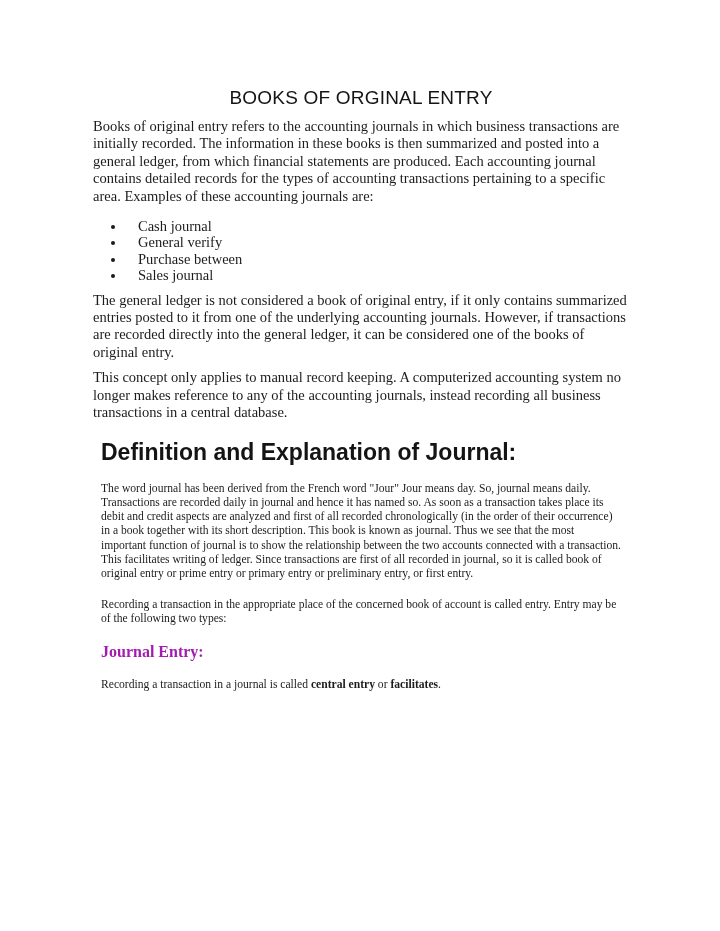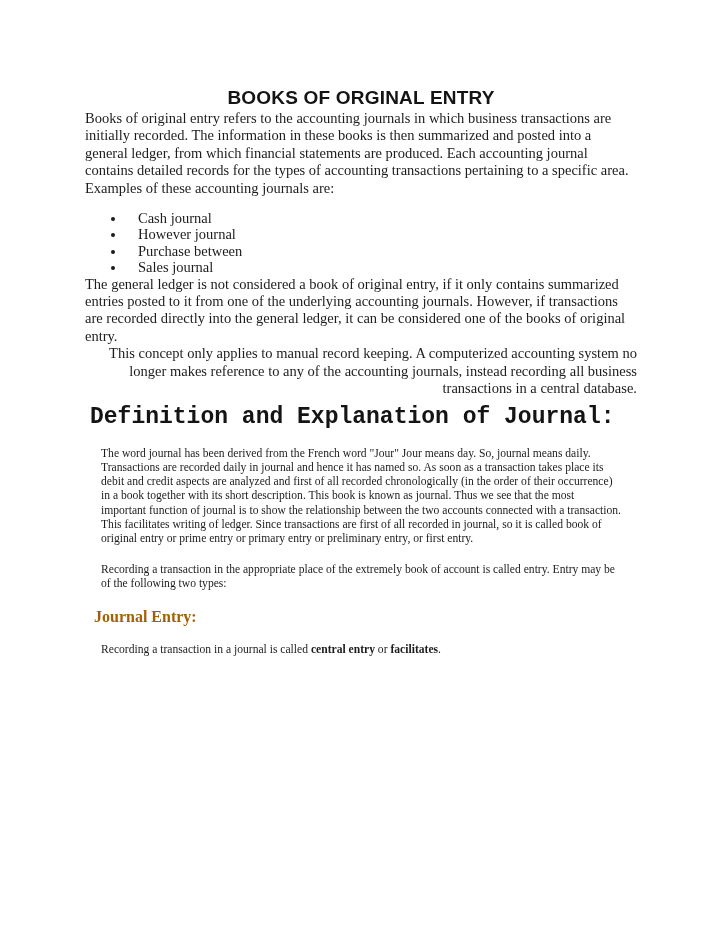--- a/index.html
+++ b/index.html
@@ -19,109 +19,109 @@
   .content {
     position: absolute;
     left: 85px;
     top: 0;
     width: 552px;
   }
   .doc-title {
     margin: 86px 0 0 0;
     text-align: center;
     font-family: "Liberation Sans", "DejaVu Sans", sans-serif;
-    font-weight: 700;
+    font-weight: 400;
     font-size: 19px;
     line-height: 24px;
     letter-spacing: 0.2px;
     color: #141414;
   }
   p.body-para {
-    margin: 0;
+    margin: 8px;
     font-family: "Liberation Serif", "DejaVu Serif", serif;
     font-size: 14.5px;
     line-height: 17.4px;
     color: #1c1c1c;
   }
   .para-intro       { margin-top: 21px; }
   .para-ledger      { margin-top: 13px; }
   .para-useful      { margin-top: 21px; }
-  .para-concept     { margin-top: 18px; text-align: right; }
+  .para-concept     { margin-top: 18px; }
   ul.journal-list {
     margin: 13px 0 0 0;
     padding-left: 41px;
     font-family: "Liberation Serif", "DejaVu Serif", serif;
     font-size: 14.5px;
     line-height: 16.4px;
     color: #1c1c1c;
   }
   ul.journal-list li {
     margin: 0;
     padding-left: 12px;
   }
   h1.big-heading {
-    margin: 5px;
-    font-family: Liberation Mono, monospace;
+    margin: 16px;
+    font-family: Liberation Sans, sans-serif;
     font-weight: 700;
     font-size: 23px;
     line-height: 28px;
     color: #141414;
   }
   .heading-definition { margin-top: 16px; }
   .heading-entry      { margin-top: 16px; }
   p.small-para {
     margin: 16px;
     font-family: "Liberation Serif", "DejaVu Serif", serif;
     font-size: 11.6px;
     line-height: 14.3px;
     color: #1c1c1c;
   }
   .para-definition { margin-top: 14px; }
   .para-entry      { margin-top: 14px; }
   .para-journal    { margin-top: 19px; }
   h2.sub-heading {
-    margin: 9px;
+    margin: 16px;
     font-family: "Liberation Serif", "DejaVu Serif", serif;
     font-weight: 700;
     font-size: 16px;
     line-height: 20px;
-    color: #a16207;
+    color: #a21caf;
   }
   .heading-journal-entry { margin-top: 22px; }
   .heading-ledger-entry  { margin-top: 30px; }
   .bold-inline { font-weight: 700; }
 </style>
 </head>
 <body>
 
 <div class="page">
   <div class="content">
 
     <h1 class="doc-title">BOOKS OF ORGINAL ENTRY</h1>
 
     <p class="body-para para-intro">Books of original entry refers to the accounting journals in which business transactions are initially recorded. The information in these books is then summarized and posted into a general ledger, from which financial statements are produced. Each accounting journal contains detailed records for the types of accounting transactions pertaining to a specific area. Examples of these accounting journals are:</p>
 
     <ul class="journal-list">
       <li>Cash journal</li>
-      <li>However journal</li>
+      <li>General verify</li>
       <li>Purchase between</li>
       <li>Sales journal</li>
     </ul>
 
     <p class="body-para para-ledger">The general ledger is not considered a book of original entry, if it only contains summarized entries posted to it from one of the underlying accounting journals. However, if transactions are recorded directly into the general ledger, it can be considered one of the books of original entry.</p>
 
 
     <p class="body-para para-concept">This concept only applies to manual record keeping. A computerized accounting system no longer makes reference to any of the accounting journals, instead recording all business transactions in a central database.</p>
 
     <h1 class="big-heading heading-definition">Definition and Explanation of Journal:</h1>
 
     <p class="small-para para-definition">The word journal has been derived from the French word "Jour" Jour means day. So, journal means daily. Transactions are recorded daily in journal and hence it has named so. As soon as a transaction takes place its debit and credit aspects are analyzed and first of all recorded chronologically (in the order of their occurrence) in a book together with its short description. This book is known as journal. Thus we see that the most important function of journal is to show the relationship between the two accounts connected with a transaction. This facilitates writing of ledger. Since transactions are first of all recorded in journal, so it is called book of original entry or prime entry or primary entry or preliminary entry, or first entry.</p>
 
 
-    <p class="small-para para-entry">Recording a transaction in the appropriate place of the extremely book of account is called entry. Entry may be of the following two types:</p>
+    <p class="small-para para-entry">Recording a transaction in the appropriate place of the concerned book of account is called entry. Entry may be of the following two types:</p>
 
     <h2 class="sub-heading heading-journal-entry">Journal Entry:</h2>
 
     <p class="small-para para-journal"><span>Recording a transaction in a journal is called </span><span class="bold-inline">central entry</span><span> or </span><span class="bold-inline">facilitates</span><span>.</span></p>
 
 
   </div>
 </div>
 
 </body></html>

